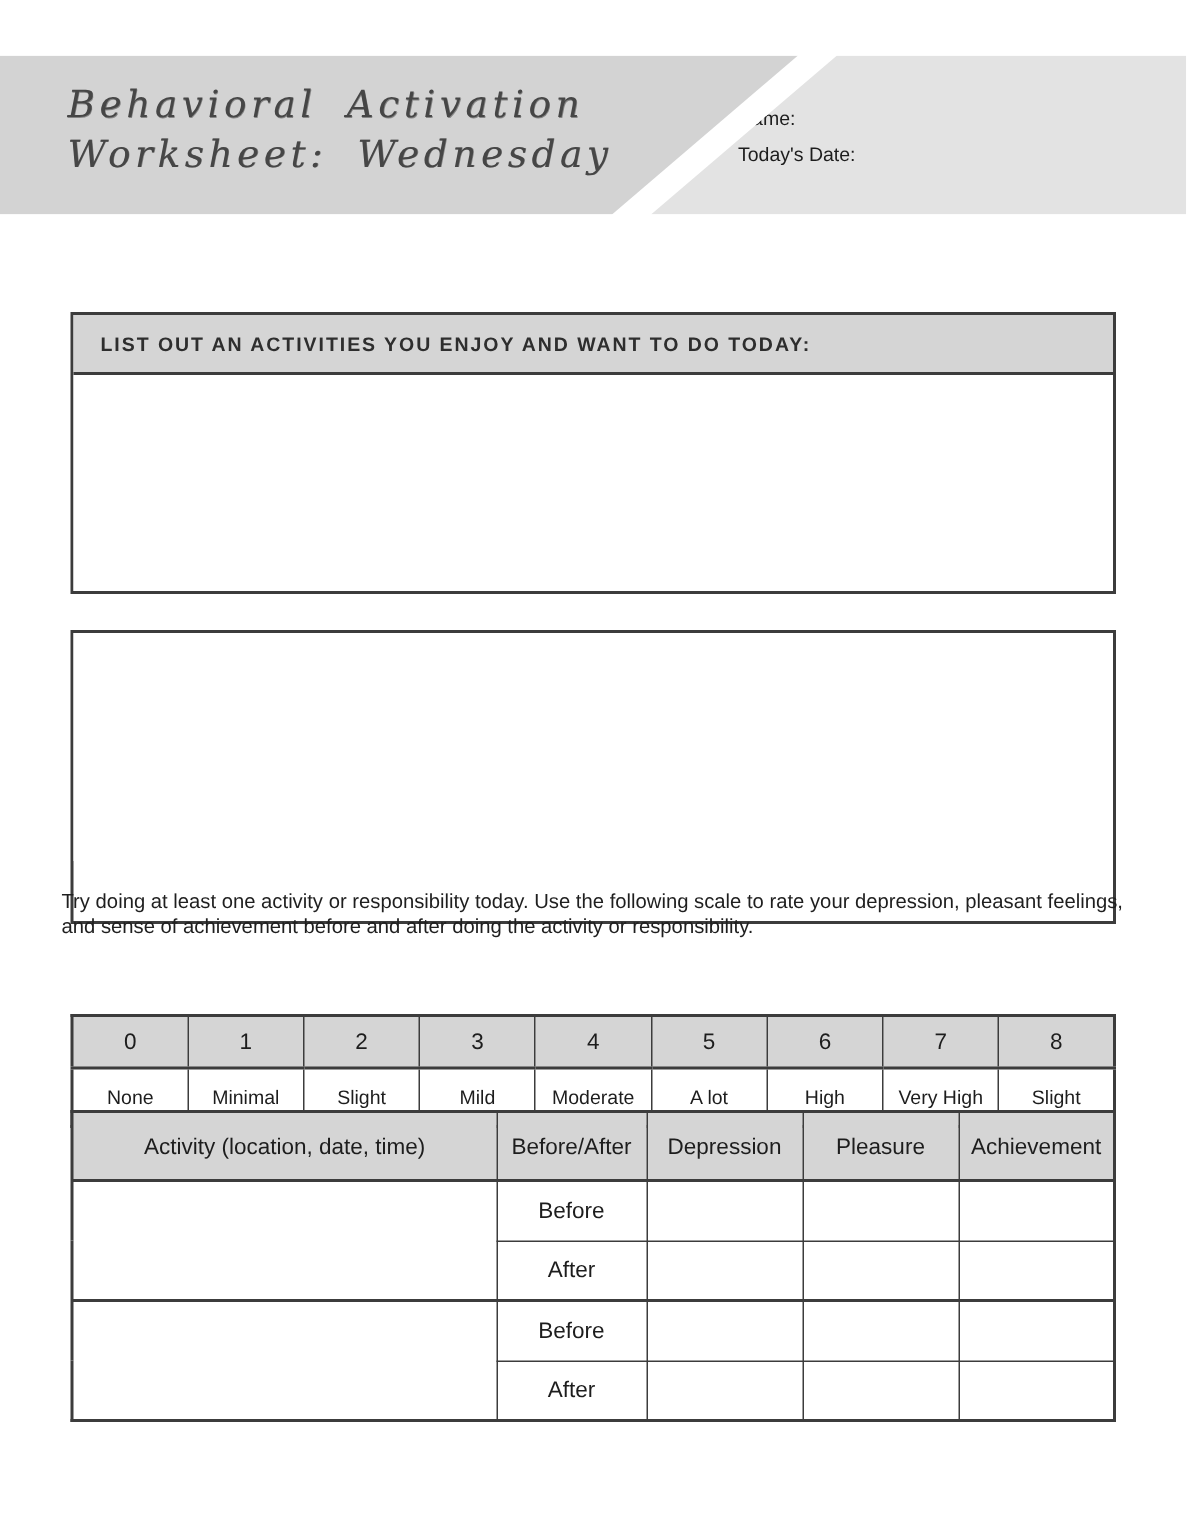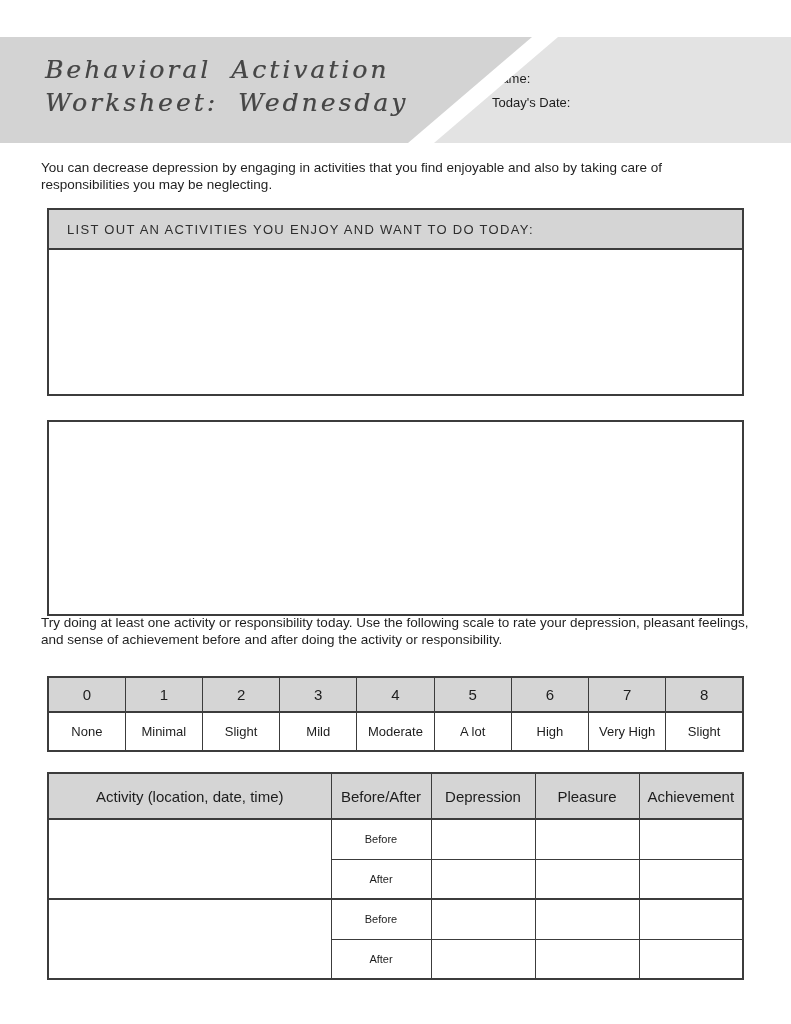--- a/index.html
+++ b/index.html
@@ -56,41 +56,41 @@
   
   .para {
     position: absolute;
     left: 41px;
     width: 712px;
     font-size: 13.5px;
     line-height: 17px;
     color: #1f1f1f;
   }
   .intro { top: 159px; }
-  .instructions { top: 614px; }
+  .instructions { top: 592px; }
 
   
   .box {
     position: absolute;
     left: 47px;
     width: 697px;
     border: 2px solid #3c3c3c;
     background: #ffffff;
   }
   .box-activities { top: 208px; height: 188px; }
   .box-responsibility { top: 420px; height: 196px; }
   .box-header {
     height: 40px;
     background: #d5d5d5;
     border-bottom: 2px solid #3c3c3c;
     display: flex;
     align-items: center;
     padding-left: 18px;
     font-size: 13px;
-    font-weight: normal;
+    font-weight: bold;
     letter-spacing: 1.3px;
     color: #2e2e2e;
   }
   .box-body { width: 100%; height: calc(100% - 40px); background: #ffffff; }
 
   
   table { border-collapse: collapse; table-layout: fixed; }
   .scale-table {
     position: absolute;
     top: 676px; left: 47px;
@@ -111,38 +111,38 @@
   }
   .scale-label td {
     height: 39px;
     background: #ffffff;
     font-size: 13px;
     color: #1d1d1d;
   }
 
   .activity-table {
     position: absolute;
-    top: 772px; left: 47px;
+    top: 740px; left: 47px;
     width: 697px;
     border: 2px solid #3c3c3c;
   }
   .activity-table th, .activity-table td {
     border: 1px solid #3c3c3c;
     text-align: center;
     vertical-align: middle;
   }
   .activity-table th {
     height: 46px;
     background: #d5d5d5;
     font-weight: normal;
     font-size: 15px;
     color: #1d1d1d;
     border-bottom: 2px solid #3c3c3c;
   }
-  .activity-table td { height: 40px; background: #ffffff; font-size: 11px; color: #1d1d1d; }
+  .activity-table td { height: 40px; background: #ffffff; font-size: 15px; color: #1d1d1d; }
   .activity-table tr.group-start td { border-top: 2px solid #3c3c3c; }
   .col-activity { width: 283px; }
   .col-phase { width: 100px; }
   .col-rate { width: 104px; margin-left: 40px; }
 </style>
 </head>
 <body>
 
 <div class="page">
 
@@ -157,21 +157,20 @@
           <span class="field-blank"></span>
         </div>
         <div class="field-row">
           <span>Today's Date:</span>
           <span class="field-blank"></span>
         </div>
       </div>
     </div>
   </header>
 
-  <p class="para intro">You can decrease depression by engaging in activities that you find enjoyable and also by taking care of responsibilities you may be neglecting.</p>
 
   <section class="box box-activities">
     <div class="box-header">LIST OUT AN ACTIVITIES YOU ENJOY AND WANT TO DO TODAY:</div>
     <div class="box-body"></div>
   </section>
 
   <section class="box box-responsibility">
     <div class="box-body"></div>
   </section>
 

